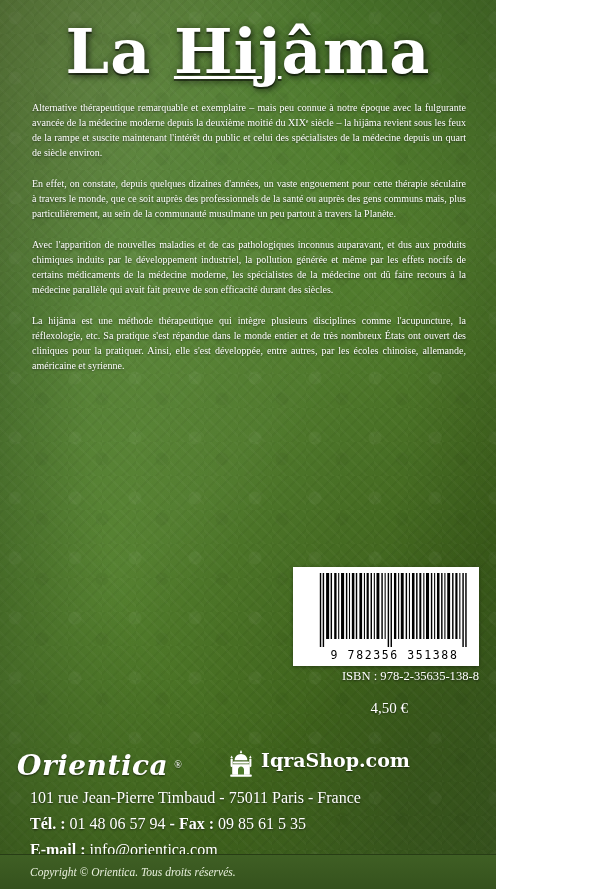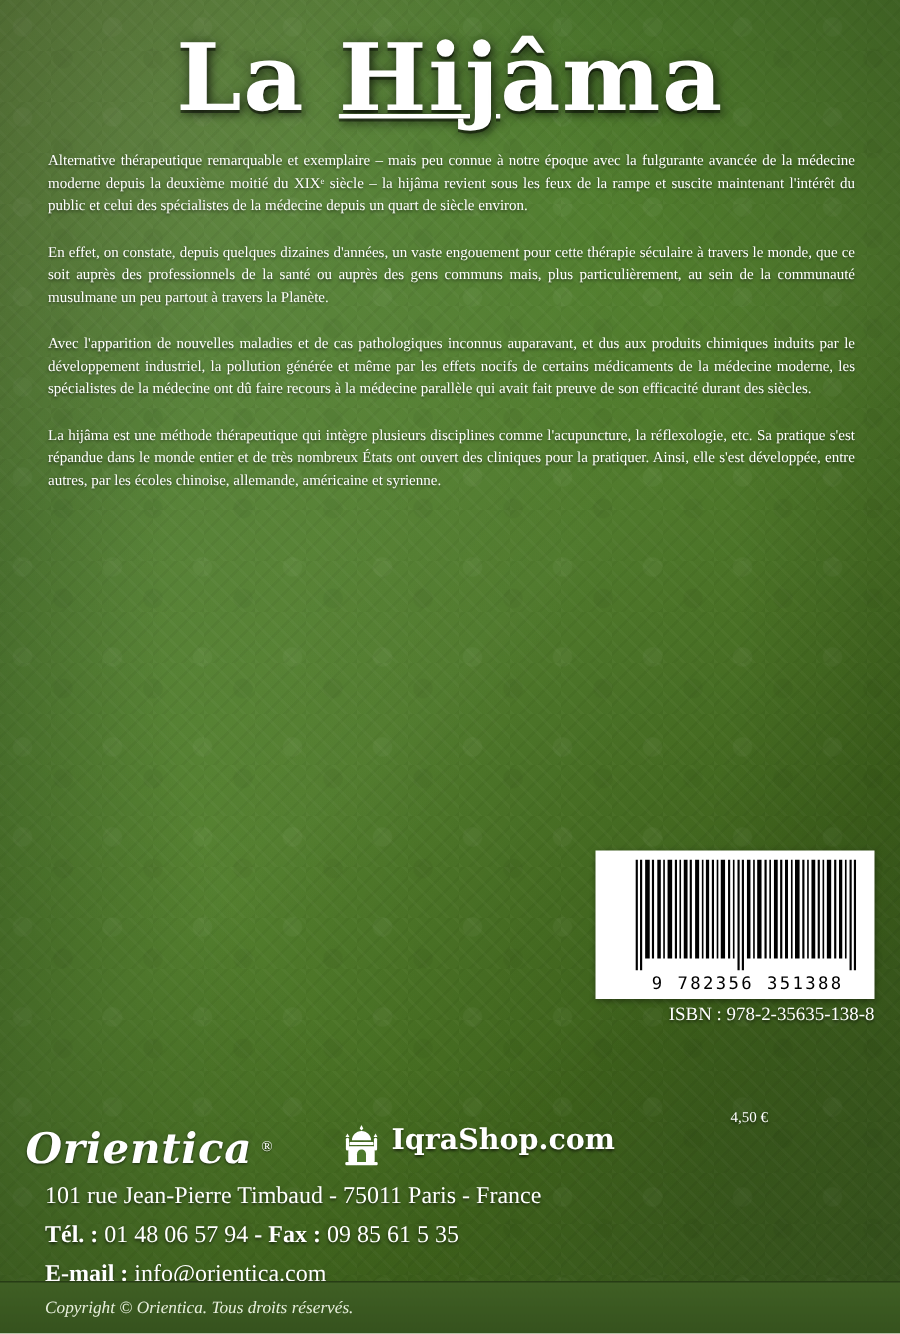--- a/index.html
+++ b/index.html
@@ -5,21 +5,21 @@
   html, body {
     margin: 0;
     padding: 0;
     background: #ffffff;
   }
   body {
     font-family: "Liberation Serif", serif;
   }
   .page {
     position: relative;
-    width: 600px;
+    width: 496px;
     height: 889px;
     overflow: hidden;
     background:
       radial-gradient(ellipse at 18% 12%, rgba(255,255,255,0.10) 0%, rgba(255,255,255,0) 48%),
       radial-gradient(ellipse at 82% 86%, rgba(0,0,0,0.18) 0%, rgba(0,0,0,0) 55%),
       linear-gradient(135deg, #5e8436 0%, #4d7a2c 25%, #54802f 50%, #47701f 75%, #527d2d 100%);
   }
   
   .texture {
     position: absolute;
@@ -78,23 +78,23 @@
   }
   .body-text p {
     margin: 0 0 16px 0;
   }
   .body-text p:last-child { margin-bottom: 0; }
 
   
   .price {
     position: absolute;
     right: 88px;
-    top: 740px;
-    color: #ffffff;
-    font-size: 10px;
+    top: 700px;
+    color: #ffffff;
+    font-size: 15px;
     text-shadow: 0 1px 2px rgba(0,0,0,0.55);
   }
 
   
   .footer {
     position: absolute;
     left: 0;
     right: 0;
     bottom: 0;
     height: 162px;

